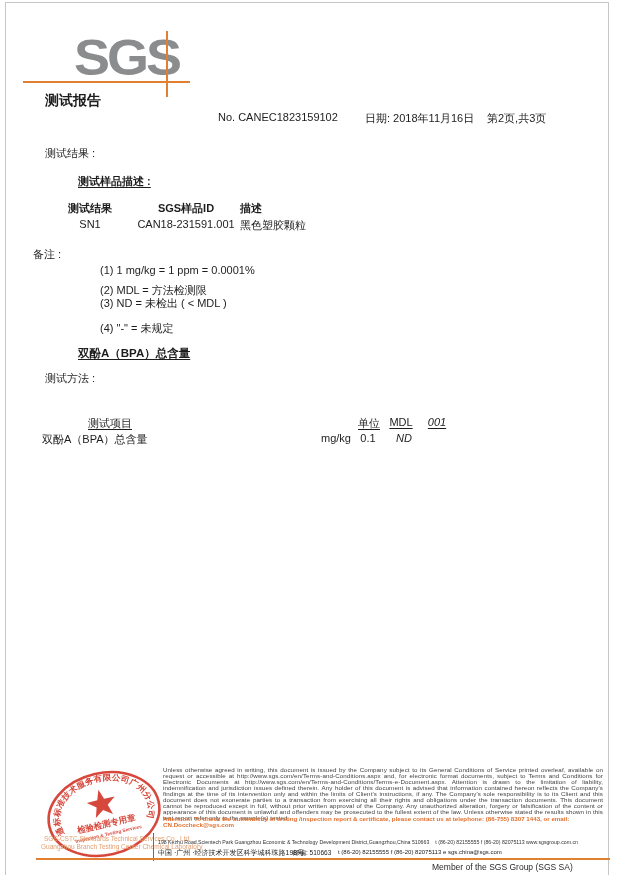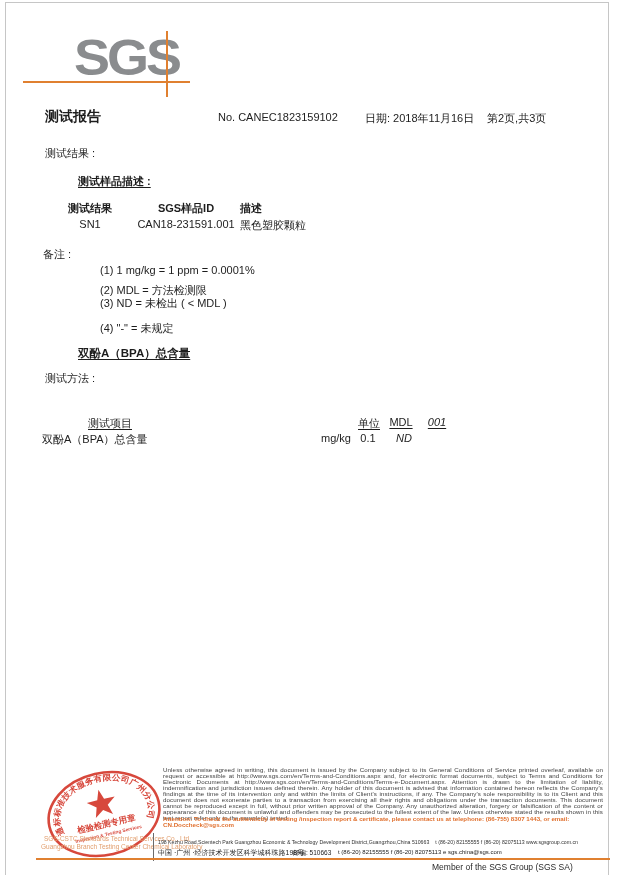--- a/index.html
+++ b/index.html
@@ -10,40 +10,40 @@
     border-left:1px solid #c6c6c6; border-top:1px solid #c6c6c6; border-right:1px solid #c6c6c6; }
   .abs { position:absolute; white-space:nowrap; }
 
   
   .sgs-logo { left:74px; top:33px; font-size:54px; font-weight:bold; color:#8a8c8e;
     letter-spacing:-3px; line-height:1; transform:scaleY(.92); transform-origin:top left; }
   .logo-hline { left:23px; top:81px; width:167px; height:2px; background:#e08030; }
   .logo-vline { left:166px; top:31px; width:2px; height:66px; background:#e08030; }
 
   
-  .title { left:45px; top:108px; font-size:14px; font-weight:bold; }
+  .title { left:45px; top:92px; font-size:14px; font-weight:bold; }
   .report-no { left:218px; top:111px; font-size:11px; }
   .report-date { left:365px; top:111px; font-size:11px; }
   .report-pages { left:487px; top:111px; font-size:11px; }
 
   .lbl { font-size:11px; }
   .u { text-decoration:underline; text-underline-offset:2px;margin-left:33px; }
   .b { font-weight:bold; }
 
   .results-label { left:45px; top:146px; }
   .sampledesc-label { left:45px; top:174px; font-weight:bold; }
 
   
   .st-c1 { left:58px; width:64px; text-align:center; }
   .st-c2 { left:128px; width:116px; text-align:center; }
   .st-c3 { left:240px; }
   .st-head { top:201px; font-size:11px; font-weight:bold; }
   .st-row { top:218px; font-size:11px; }
 
-  .notes-label { left:43px; top:247px;text-align:center; }
+  .notes-label { left:33px; top:247px;text-align:center; }
   .note { left:100px; font-size:11px; }
 
   .bpa-heading { left:45px; top:346px; font-size:11.5px; }
 
   .method-label { left:45px; top:371px; }
   .method-text { left:128px; top:369px; width:468px; font-size:11px; line-height:19.5px; white-space:normal; }
 
   
   .rt-head { top:416px; font-size:11px; font-weight:normal; }
   .rt-row  { top:432px; font-size:11px; }

